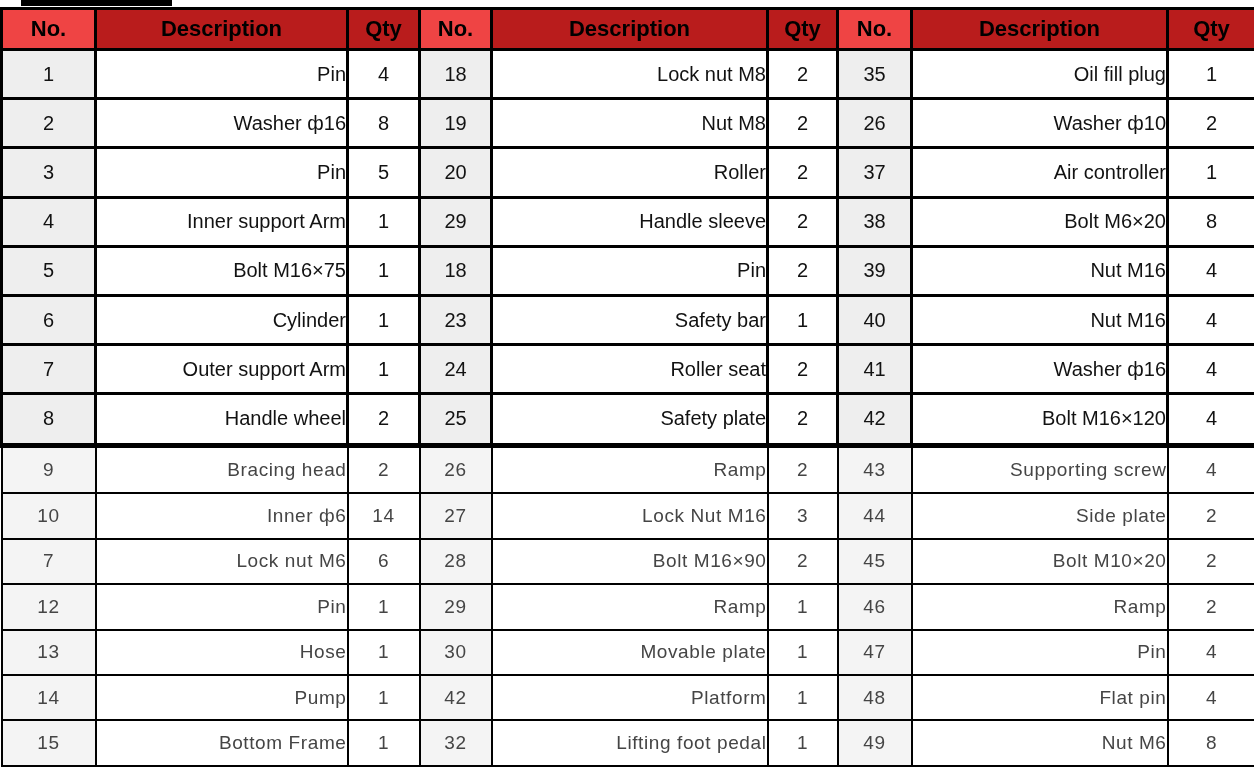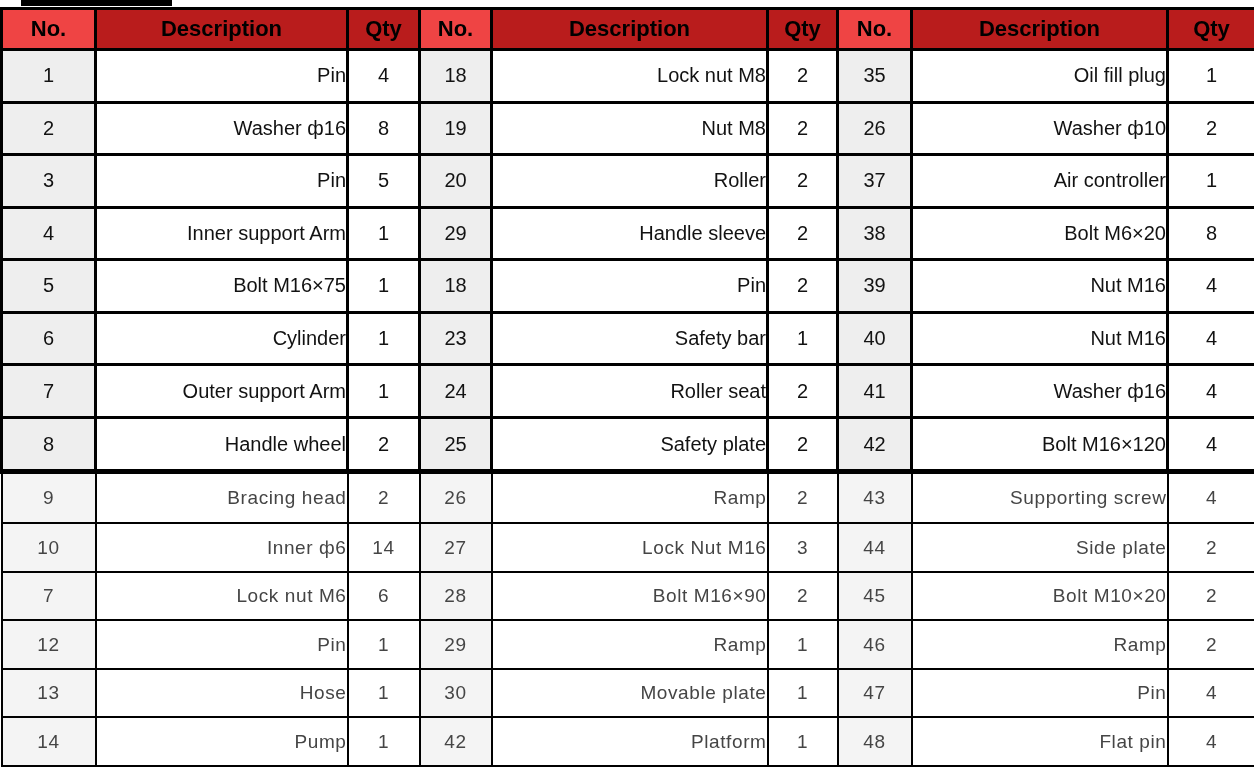--- a/index.html
+++ b/index.html
@@ -220,15 +220,26 @@
           <td class="no">14</td>
           <td class="desc">Pump</td>
           <td class="qty">1</td>
           <td class="no">42</td>
           <td class="desc">Platform</td>
           <td class="qty">1</td>
           <td class="no">48</td>
           <td class="desc">Flat pin</td>
           <td class="qty">4</td>
         </tr>
+        <tr class="seg-b">
+          <td class="no">15</td>
+          <td class="desc">Bottom Frame</td>
+          <td class="qty">1</td>
+          <td class="no">32</td>
+          <td class="desc">Lifting foot pedal</td>
+          <td class="qty">1</td>
+          <td class="no">49</td>
+          <td class="desc">Nut M6</td>
+          <td class="qty">8</td>
+        </tr>
       </tbody>
   </table>
 </div>
 
 </body></html>

